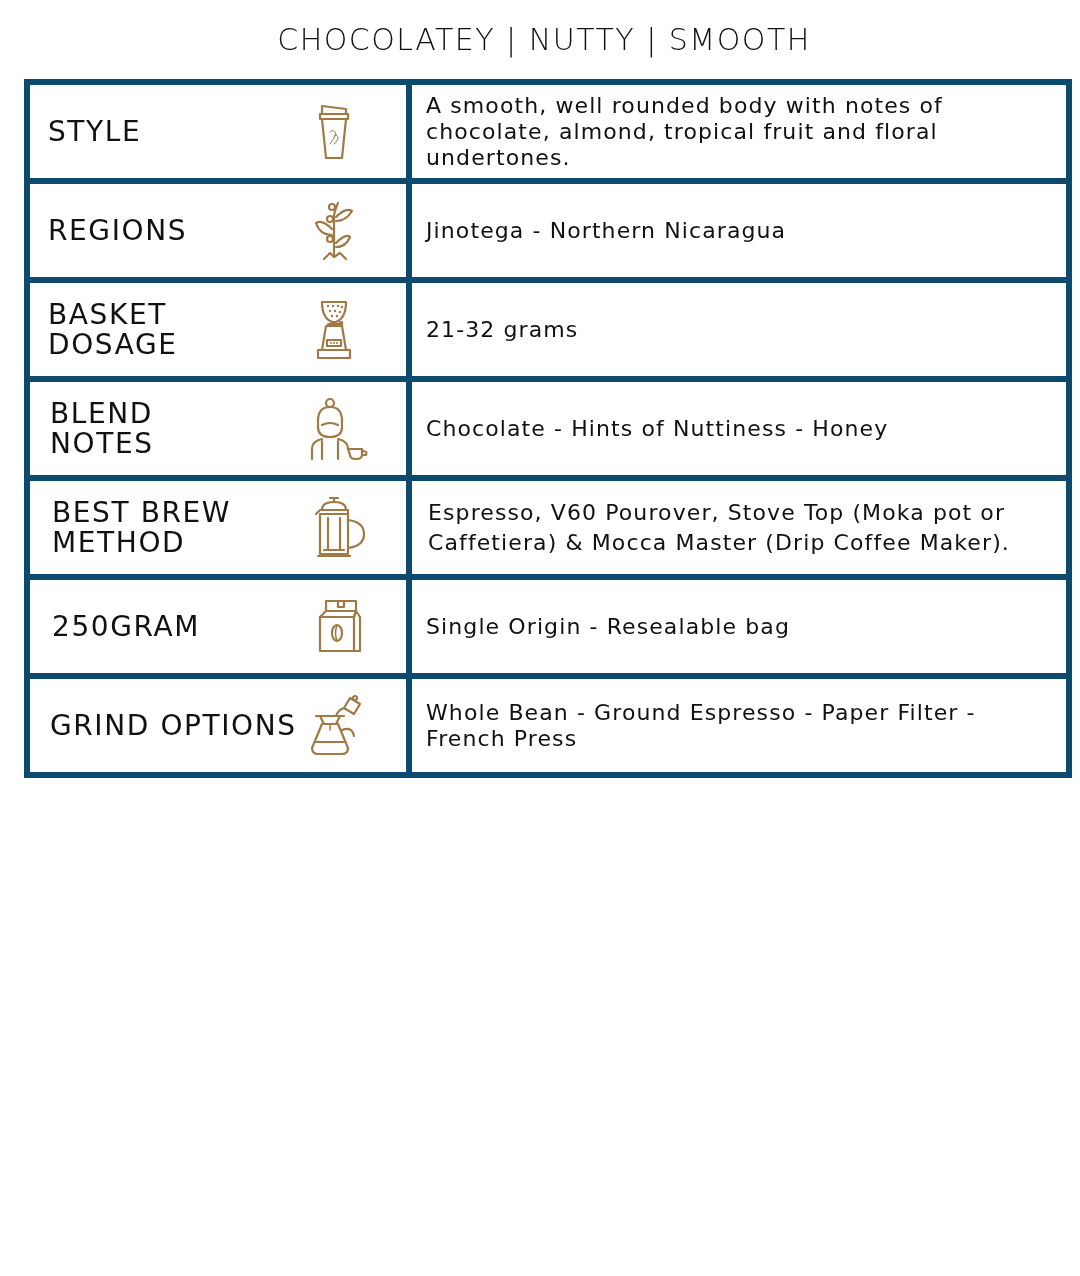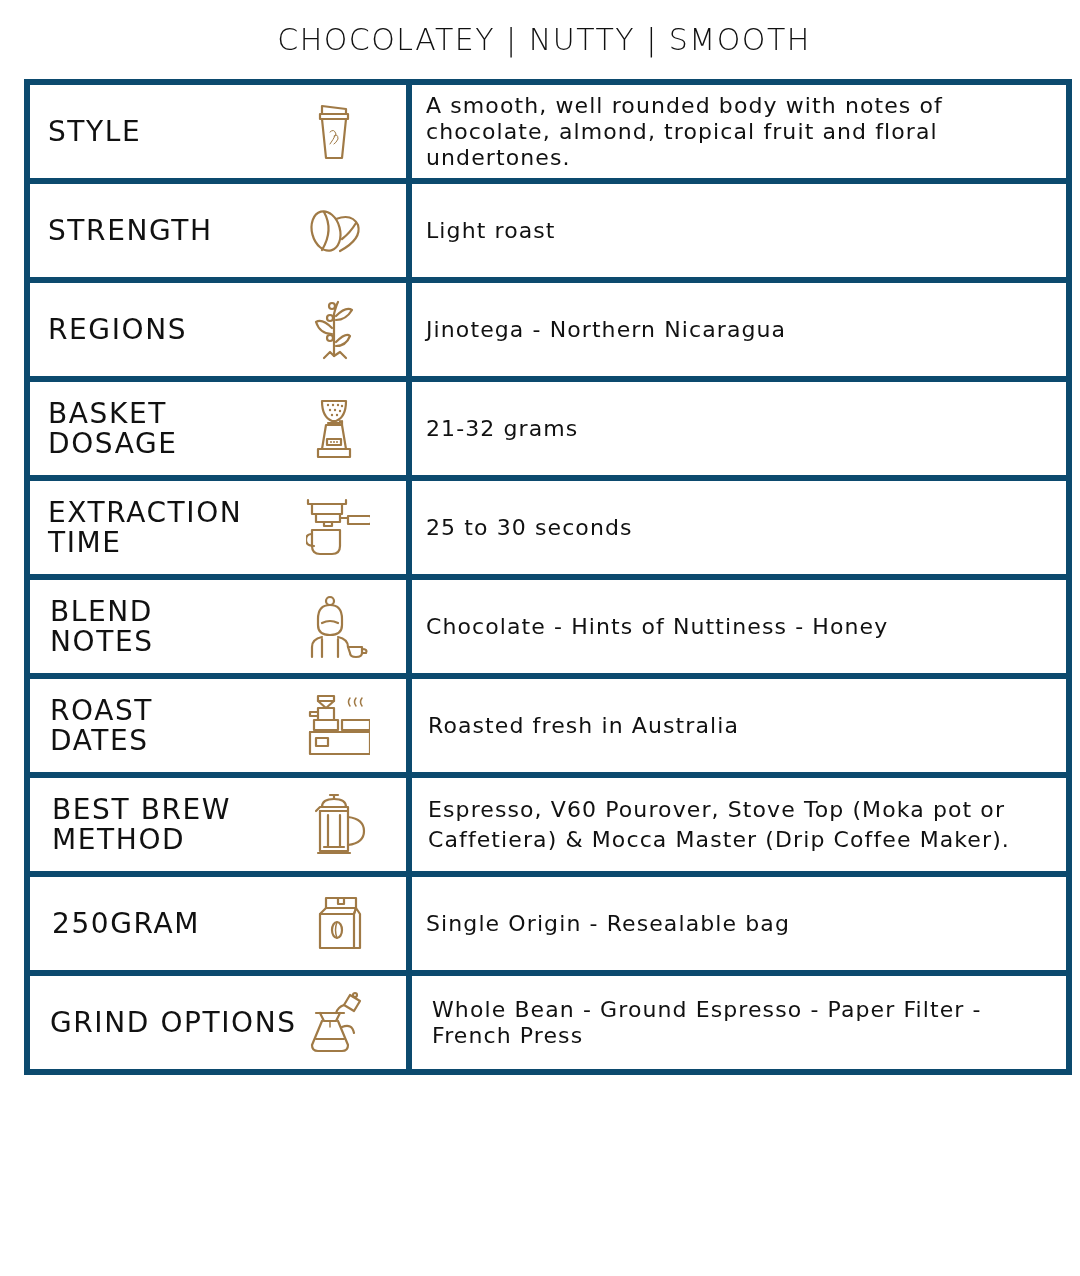--- a/index.html
+++ b/index.html
@@ -56,36 +56,20 @@
             <path class="s" d="M20 19 L24 58 L40 58 L44 19"></path>
             <path class="s" d="M28 32 q4 -4 6 2 q-3 6 -6 10 M32 36 q4 -3 4 3 q-2 4 -4 5" style="stroke-width:1"></path>
           </svg>
         </div>
       </td>
       <td class="right">
         <div class="value">A smooth, well rounded body with notes of chocolate, almond, tropical fruit and floral undertones.</div>
       </td>
     </tr>
 
-    <tr>
-      <td class="left">
-        <div class="label">STRENGTH</div>
-        <div class="icon">
-          <svg viewBox="0 0 64 64">
-            <ellipse class="s" cx="24" cy="32" rx="14" ry="20" transform="rotate(-15 24 32)"></ellipse>
-            <path class="s" d="M22 13 q10 18 -2 38"></path>
-            <path class="s" d="M34 20 q16 -6 22 6 q4 14 -18 26"></path>
-            <path class="s" d="M54 24 q-6 10 -14 16"></path>
-          </svg>
-        </div>
-      </td>
-      <td class="right">
-        <div class="value">Light roast</div>
-      </td>
-    </tr>
 
     <tr>
       <td class="left">
         <div class="label">REGIONS</div>
         <div class="icon">
           <svg viewBox="0 0 64 64">
             <path class="s" d="M32 58 L32 16 Q34 8 36 4"></path>
             <circle class="s" cx="30" cy="8" r="3"></circle>
             <circle class="s" cx="28" cy="20" r="3"></circle>
             <path class="s" d="M34 18 Q44 8 50 12 Q44 22 34 22"></path>
@@ -125,40 +109,20 @@
               <circle class="f" cx="32" cy="45" r="1"></circle>
               <circle class="f" cx="35" cy="45" r="1"></circle>
           </svg>
         </div>
       </td>
       <td class="right">
         <div class="value">21-32 grams</div>
       </td>
     </tr>
 
-    <tr>
-      <td class="left">
-        <div class="label">EXTRACTION
-TIME</div>
-        <div class="icon">
-          <svg viewBox="0 0 64 64" style="margin-left:4px">
-            <path class="s" d="M2 4 L2 8 L40 8 L40 4"></path>
-            <path class="s" d="M6 8 L6 18 L36 18 L36 8"></path>
-            <path class="s" d="M10 18 L10 26 L34 26 L34 18"></path>
-            <path class="s" d="M34 22 L42 22 M42 20 L64 20 Q68 24 64 28 L42 28 L42 20"></path>
-            <rect class="s" x="18" y="26" width="8" height="4"></rect>
-            <path class="s" d="M6 34 L34 34 L34 50 Q34 58 26 58 L14 58 Q6 58 6 50 Z"></path>
-            <path class="s" d="M6 38 Q0 38 0 44 Q0 50 8 50"></path>
-          </svg>
-        </div>
-      </td>
-      <td class="right">
-        <div class="value">25 to 30 seconds</div>
-      </td>
-    </tr>
 
     <tr>
       <td class="left">
         <div class="label" style="left:20px">BLEND
 NOTES</div>
         <div class="icon">
           <svg viewBox="0 0 64 64" style="margin-left:6px">
             <circle class="s" cx="22" cy="6" r="4"></circle>
             <path class="s" d="M10 24 Q10 10 22 10 Q34 10 34 24 L34 30 Q34 40 22 40 Q10 40 10 30 Z"></path>
             <path class="s" d="M14 28 Q22 24 30 28"></path>
@@ -167,43 +131,20 @@
             <path class="s" d="M40 52 L54 52 L54 58 Q54 62 48 62 Q42 62 42 58 Z"></path>
             <path class="s" d="M54 54 Q60 54 58 58 L54 58"></path>
           </svg>
         </div>
       </td>
       <td class="right">
         <div class="value">Chocolate - Hints of Nuttiness - Honey</div>
       </td>
     </tr>
 
-    <tr>
-      <td class="left">
-        <div class="label" style="left:20px">ROAST
-DATES</div>
-        <div class="icon">
-          <svg viewBox="0 0 64 64" style="margin-left:4px">
-            <rect class="s" x="12" y="2" width="16" height="5"></rect>
-            <path class="s" d="M12 7 L20 14 L28 7"></path>
-            <rect class="s" x="12" y="14" width="16" height="12"></rect>
-            <path class="s" d="M12 18 L4 18 L4 22 L12 22"></path>
-            <rect class="s" x="8" y="26" width="24" height="10"></rect>
-            <rect class="s" x="36" y="26" width="28" height="10"></rect>
-            <path class="s" d="M44 12 q-3 -4 0 -8 M50 12 q-3 -4 0 -8 M56 12 q-3 -4 0 -8" style="stroke-width:1.5"></path>
-            <rect class="s" x="4" y="38" width="60" height="22"></rect>
-            <path class="s" d="M4 38 L64 38"></path>
-            <rect class="s" x="10" y="44" width="12" height="8"></rect>
-          </svg>
-        </div>
-      </td>
-      <td class="right">
-        <div class="value" style="padding-left:16px">Roasted fresh in Australia</div>
-      </td>
-    </tr>
 
 
     <tr>
       <td class="left">
         <div class="label" style="left:22px">BEST BREW
 METHOD</div>
         <div class="icon">
           <svg viewBox="0 0 64 64" style="margin-left:8px">
             <path class="s" d="M20 2 L28 2 M24 2 L24 6"></path>
             <path class="s" d="M12 14 Q12 6 24 6 Q36 6 36 14 Z"></path>
@@ -251,17 +192,17 @@
             <path class="s" d="M38 14 Q32 16 30 22"></path>
             <path class="s" d="M10 22 L38 22 M14 22 L18 30 L30 30 L34 22"></path>
             <path class="s" d="M24 30 L24 36" style="stroke-width:1.5"></path>
             <path class="s" d="M16 30 L6 54 Q6 60 12 60 L36 60 Q42 60 42 54 L32 30"></path>
             <path class="s" d="M10 48 L38 48"></path>
             <path class="s" d="M36 36 Q46 32 48 42"></path>
           </svg>
         </div>
       </td>
       <td class="right">
-        <div class="value" style="padding-left:20px">Whole Bean - Ground Espresso - Paper Filter - French Press</div>
+        <div class="value" style="padding-left:14px">Whole Bean - Ground Espresso - Paper Filter - French Press</div>
       </td>
     </tr>
   </tbody>
 </table>
 
 </body></html>

